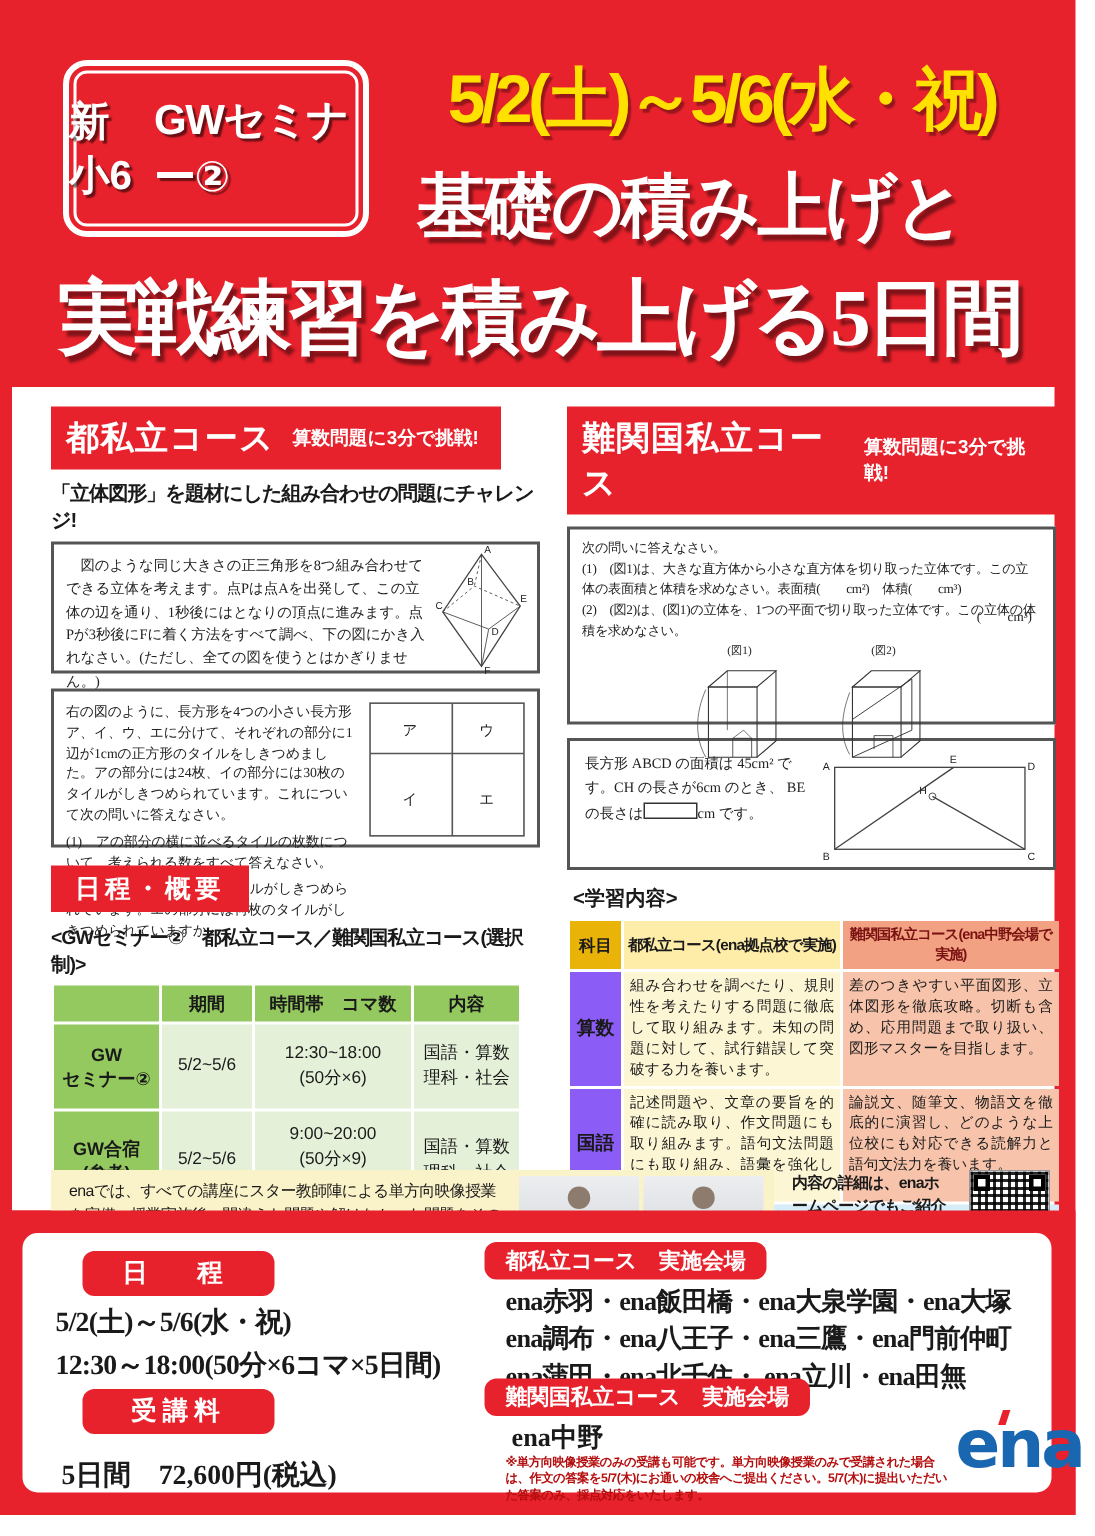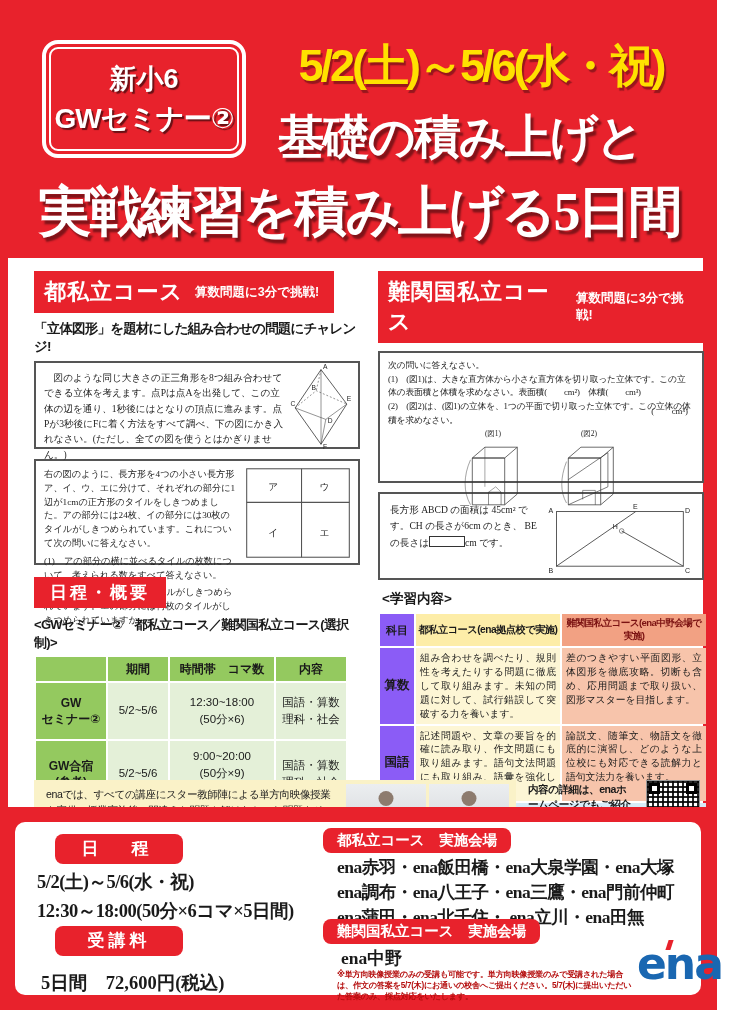--- a/index.html
+++ b/index.html
@@ -10,21 +10,21 @@
   }
 
   
   .red-base { position:absolute; left:0; top:0; width:717px; height:1010px; background:#e8222c; }
 
   
   .header { position:absolute; left:0; top:0; width:717px; height:258px; }
   .badge { position:absolute; left:42px; top:40px; width:204px; height:118px;
     border:4px solid #fff; border-radius:16px; }
   .badge::before { content:""; position:absolute; inset:3px; border:2px solid #fff; border-radius:9px; }
-  .badge-inner { position:absolute; inset:0; display:flex; flex-direction:column;
+  .badge-inner { position:absolute; inset:0; display:flex; flex-direction:row;
     align-items:center; justify-content:center; gap:3px; }
   .badge-l1 { font-size:27px; font-weight:bold; color:#fff; text-shadow:2px 2px 1px rgba(0,0,0,.55); }
   .badge-l2 { font-size:28px; font-weight:bold; color:#fff; text-shadow:2px 2px 1px rgba(0,0,0,.55); letter-spacing:-1px; }
   .hdr-date { position:absolute; left:250px; top:36px; width:462px; text-align:center;
     font-size:45px; font-weight:bold; color:#ffe100; letter-spacing:-3px;
     text-shadow:2px 3px 1px rgba(0,0,0,.35); }
   .hdr-t1 { position:absolute; top:106px; left:210px; width:500px; text-align:center;
     font-family:"Liberation Serif","DejaVu Serif",serif; font-weight:bold; color:#fff;
     font-size:47px; letter-spacing:-2px; text-shadow:3px 4px 2px rgba(0,0,0,.45); }
   .hdr-t2 { position:absolute; top:176px; left:4px; width:710px; text-align:center;
@@ -70,21 +70,21 @@
   .p3fig { text-align:center; }
   .p3fig .figcap { font-size:7.5px; }
   .p3unit { position:absolute; right:14px; top:52px; font-size:8.8px; }
   .pbox4 { height:88px; margin-top:9px; padding:8px 8px 4px 10px; display:flex; gap:4px; font-size:9.6px; line-height:1.7; }
   .p4text { width:158px; }
   .blankbox { display:inline-block; width:36px; height:11px; border:1px solid #333; vertical-align:-1px; }
 
   .learn-title { font-weight:bold; font-size:13.5px; margin:10px 4px 4px; }
   table.learn { border-collapse:separate; border-spacing:2px; width:326px; table-layout:fixed; }
   .learn th { font-weight:bold; vertical-align:middle; padding:3px 1px; }
-  .learn th.sub { background:#8b5cf6; font-size:11px; }
+  .learn th.sub { background:#eab308; font-size:11px; }
   .learn th.lcol { background:#fdeda8; font-size:10.2px; letter-spacing:-0.5px; }
   .learn th.rcol { background:#f2a183; font-size:9.6px; letter-spacing:-0.6px; color:#7b1212; }
   .learn td { font-size:9.8px; line-height:1.42; padding:3px 4px; text-align:justify; vertical-align:top; }
   .learn td.subject { background:#8b5cf6; font-weight:bold; font-size:12.5px; text-align:center; vertical-align:middle; }
   .learn td.lcell { background:#fdf6d5; }
   .learn td.rcell { background:#f7c4ab; }
   .learn td.risha { background:#d6ecf8; }
 
   
   .mid-bottom { position:absolute; left:26px; top:486px; width:670px; height:52px; display:flex; gap:12px;margin-top:36px; }

